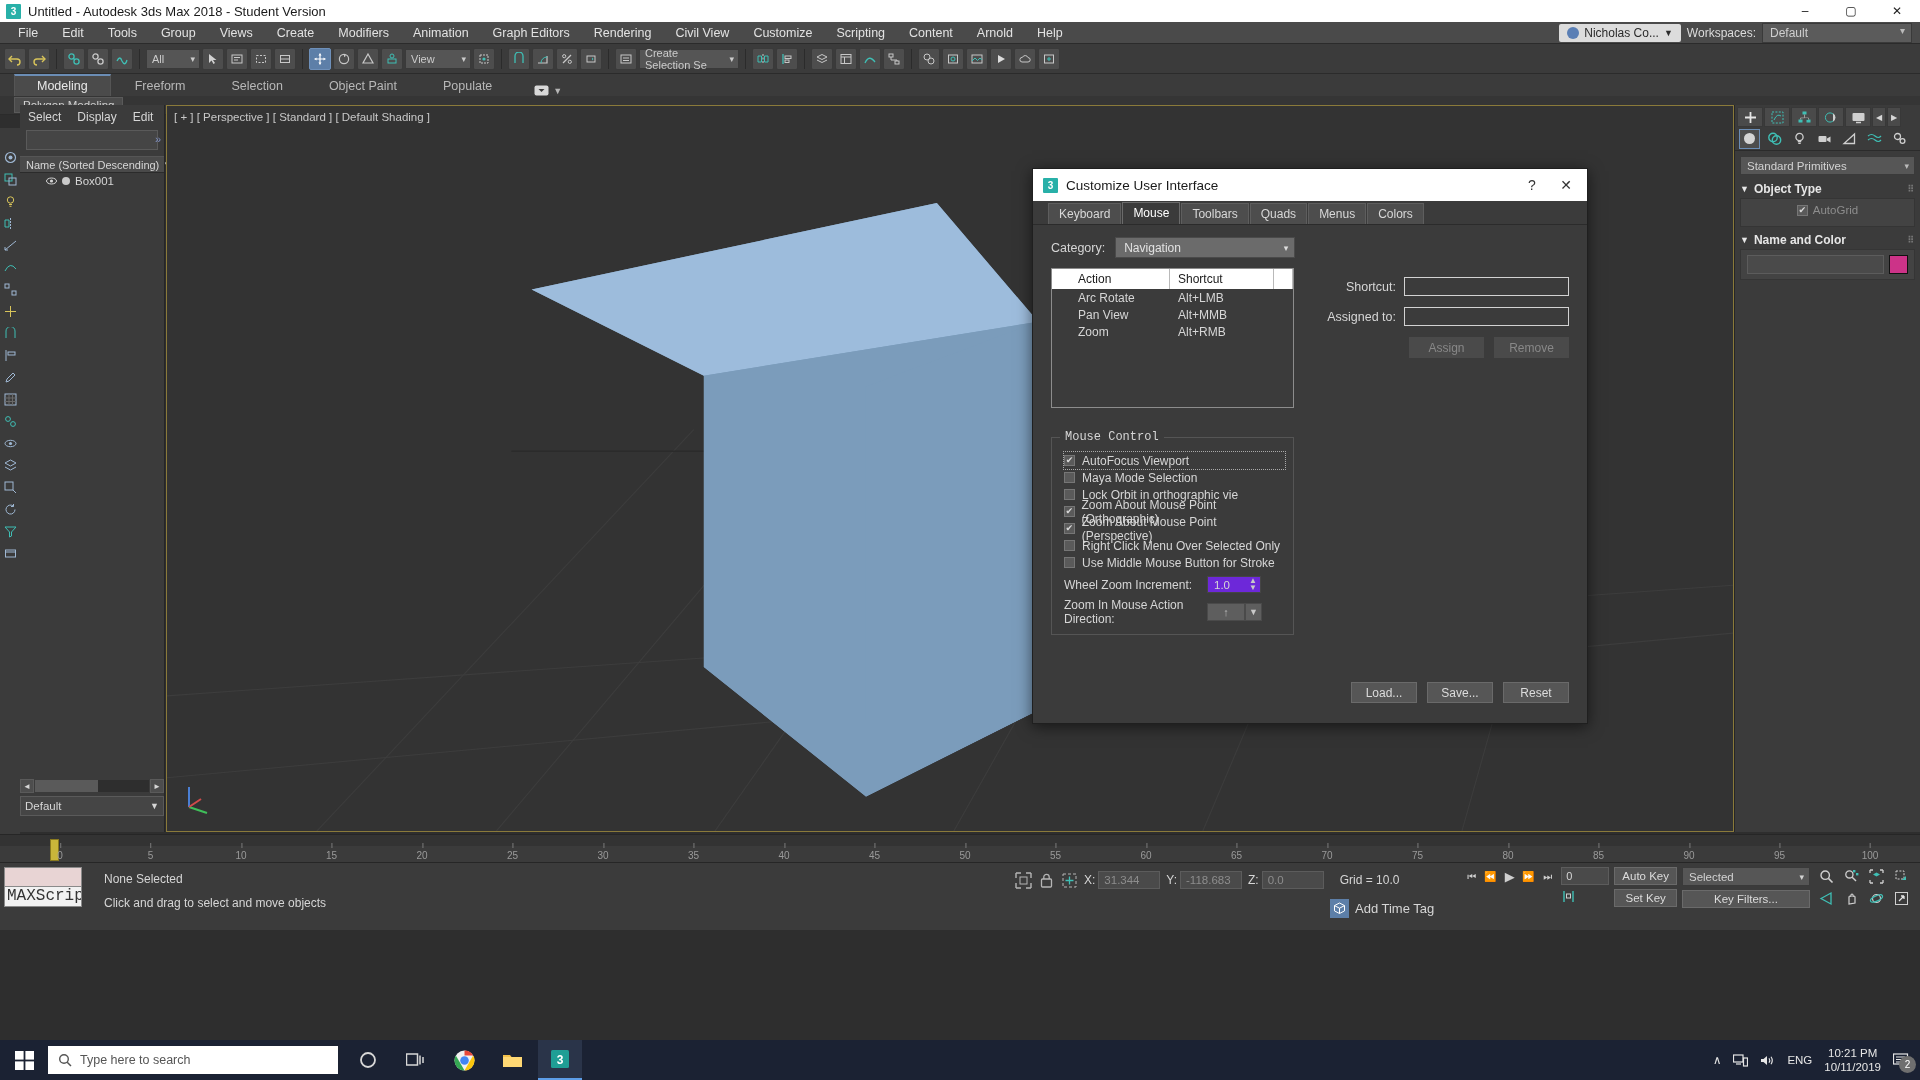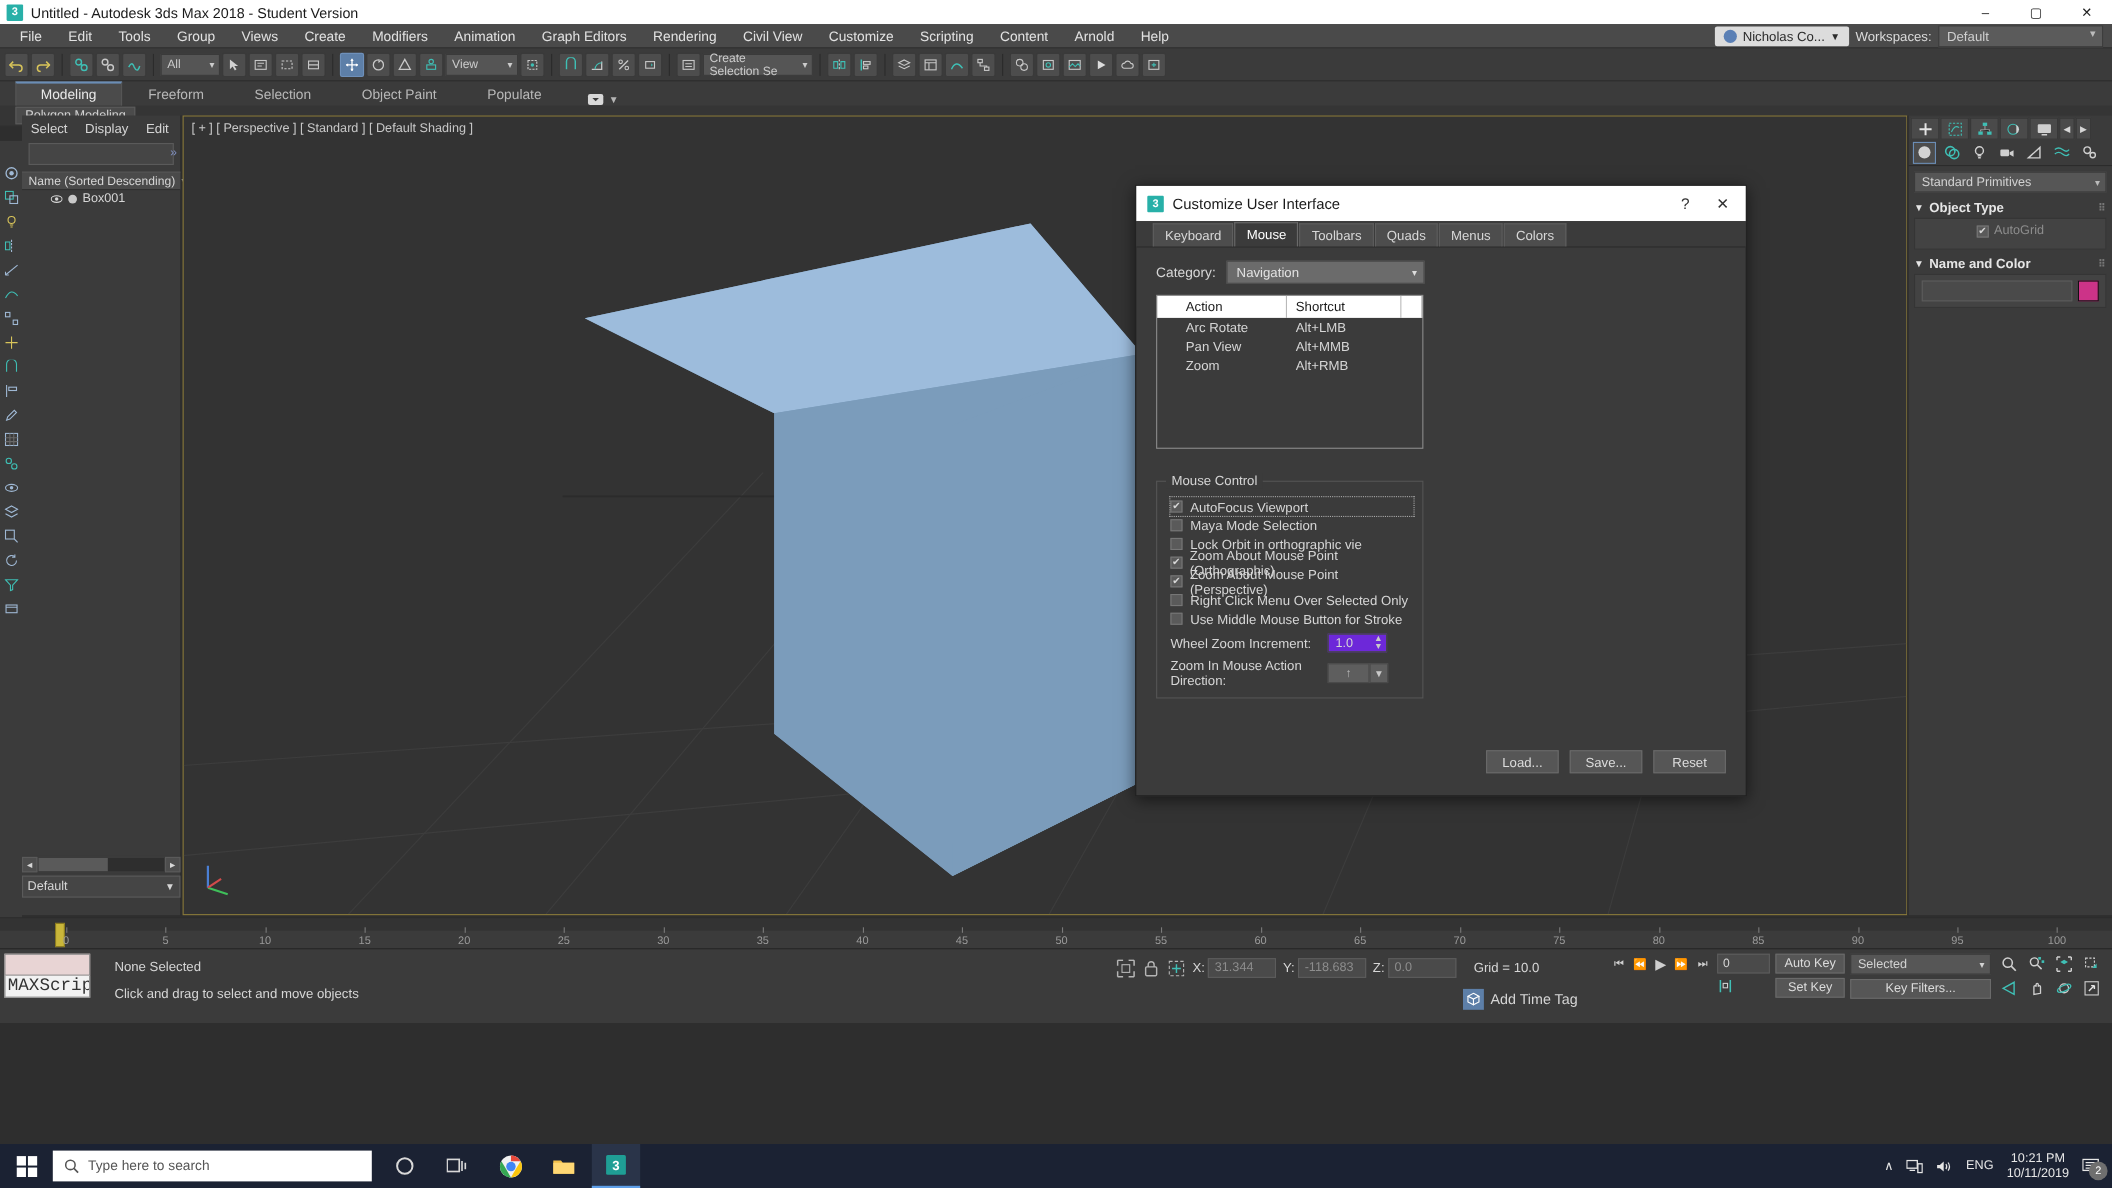--- a/index.html
+++ b/index.html
@@ -223,21 +223,21 @@
   .lst-hdr div { border-right:1px solid #b9b9b9; display:flex; align-items:center; }
   .lst-hdr .h1 { width:118px; padding-left:26px; }
   .lst-hdr .h2 { width:104px; padding-left:8px; }
   .lst-hdr .h3 { flex:1; }
   .lst-row { display:flex; height:17px; font-size:12px; align-items:center; }
   .lst-row .c1 { width:118px; padding-left:26px; }
   .lst-row .c2 { width:104px; padding-left:8px; }
   .grp { position:absolute; left:18px; top:212px; width:243px; height:198px;
          border:1px solid #555; }
   .grp-title { position:absolute; left:8px; top:-8px; background:#3b3b3b; padding:0 5px;
-               font-size:12px; color:#d6d6d6; }
+               font-size:12px; color:#d6d6d6;font-family:Liberation Mono, monospace; }
   .grp-body { padding:14px 8px 8px 12px; }
   .cb-row { display:flex; align-items:center; gap:7px; height:17px; font-size:12px; }
   .cb-row.focus { outline:1px dotted #aaa; outline-offset:0; }
   .spin-row { display:flex; align-items:center; font-size:12px; margin-top:5px; }
   .spin-row .lbl { width:143px; }
   .spin-box { width:54px; height:17px; background:#6d28d9; border:1px solid #454545;
               display:flex; align-items:center; padding-left:6px; font-size:11.5px;
               color:#d6d6d6; position:relative; }
   .spin-arrows { position:absolute; right:3px; font-size:8px; line-height:.85; color:#c9c9c9; }
   .dir-box { width:38px; height:18px; background:#5e5e5e; border:1px solid #4a4a4a;
@@ -1074,20 +1074,34 @@
         <div class="lst-row">
           <div class="c1">Pan View</div>
           <div class="c2">Alt+MMB</div>
         </div>
         <div class="lst-row">
           <div class="c1">Zoom</div>
           <div class="c2">Alt+RMB</div>
         </div>
       </div>
 
+      <div class="sc-area">
+        <div class="sc-row">
+          <span class="sc-lbl">Shortcut:</span>
+          <div class="sc-in"></div>
+        </div>
+        <div class="sc-row">
+          <span class="sc-lbl">Assigned to:</span>
+          <div class="sc-in"></div>
+        </div>
+        <div class="sc-btns">
+          <div class="sc-btn">Assign</div>
+          <div class="sc-btn">Remove</div>
+        </div>
+      </div>
 
       <div class="grp">
         <div class="grp-title">Mouse Control</div>
         <div class="grp-body">
           <div class="cb-row focus">
             <span class="cbx">✔</span>
             <span>AutoFocus Viewport</span>
           </div>
           <div class="cb-row">
             <span class="cbx"></span>

